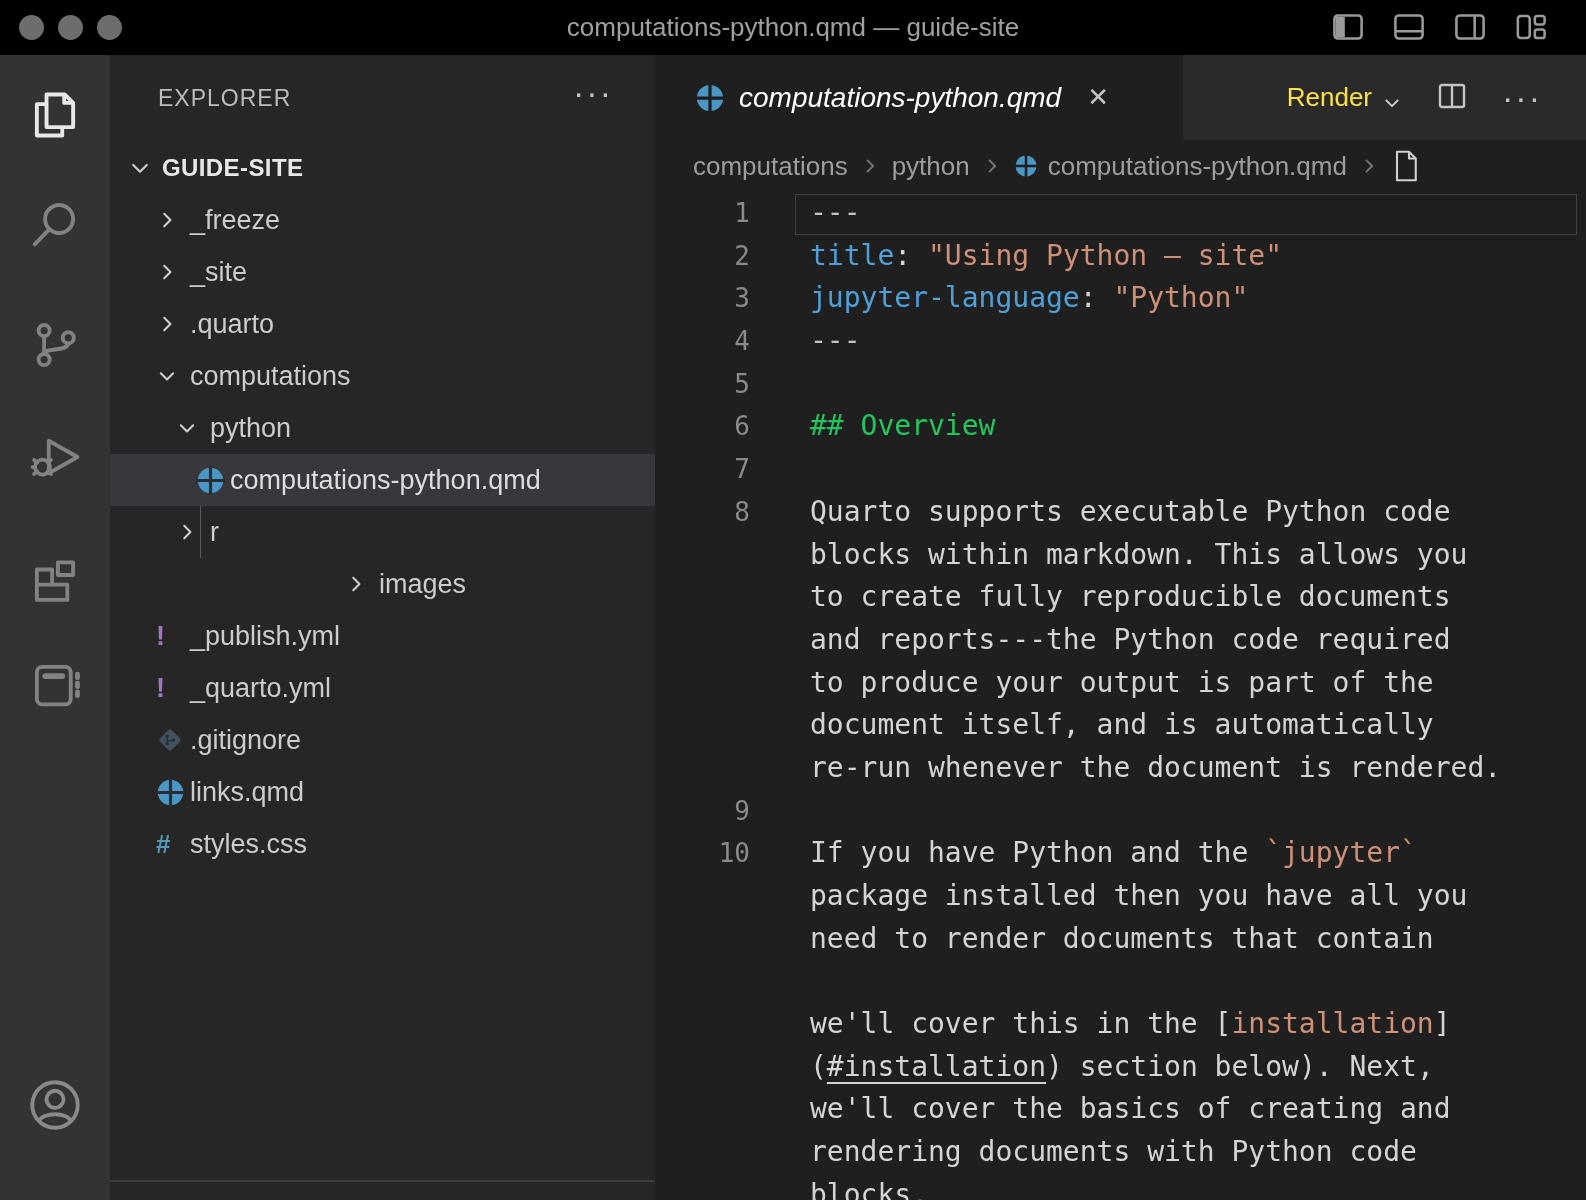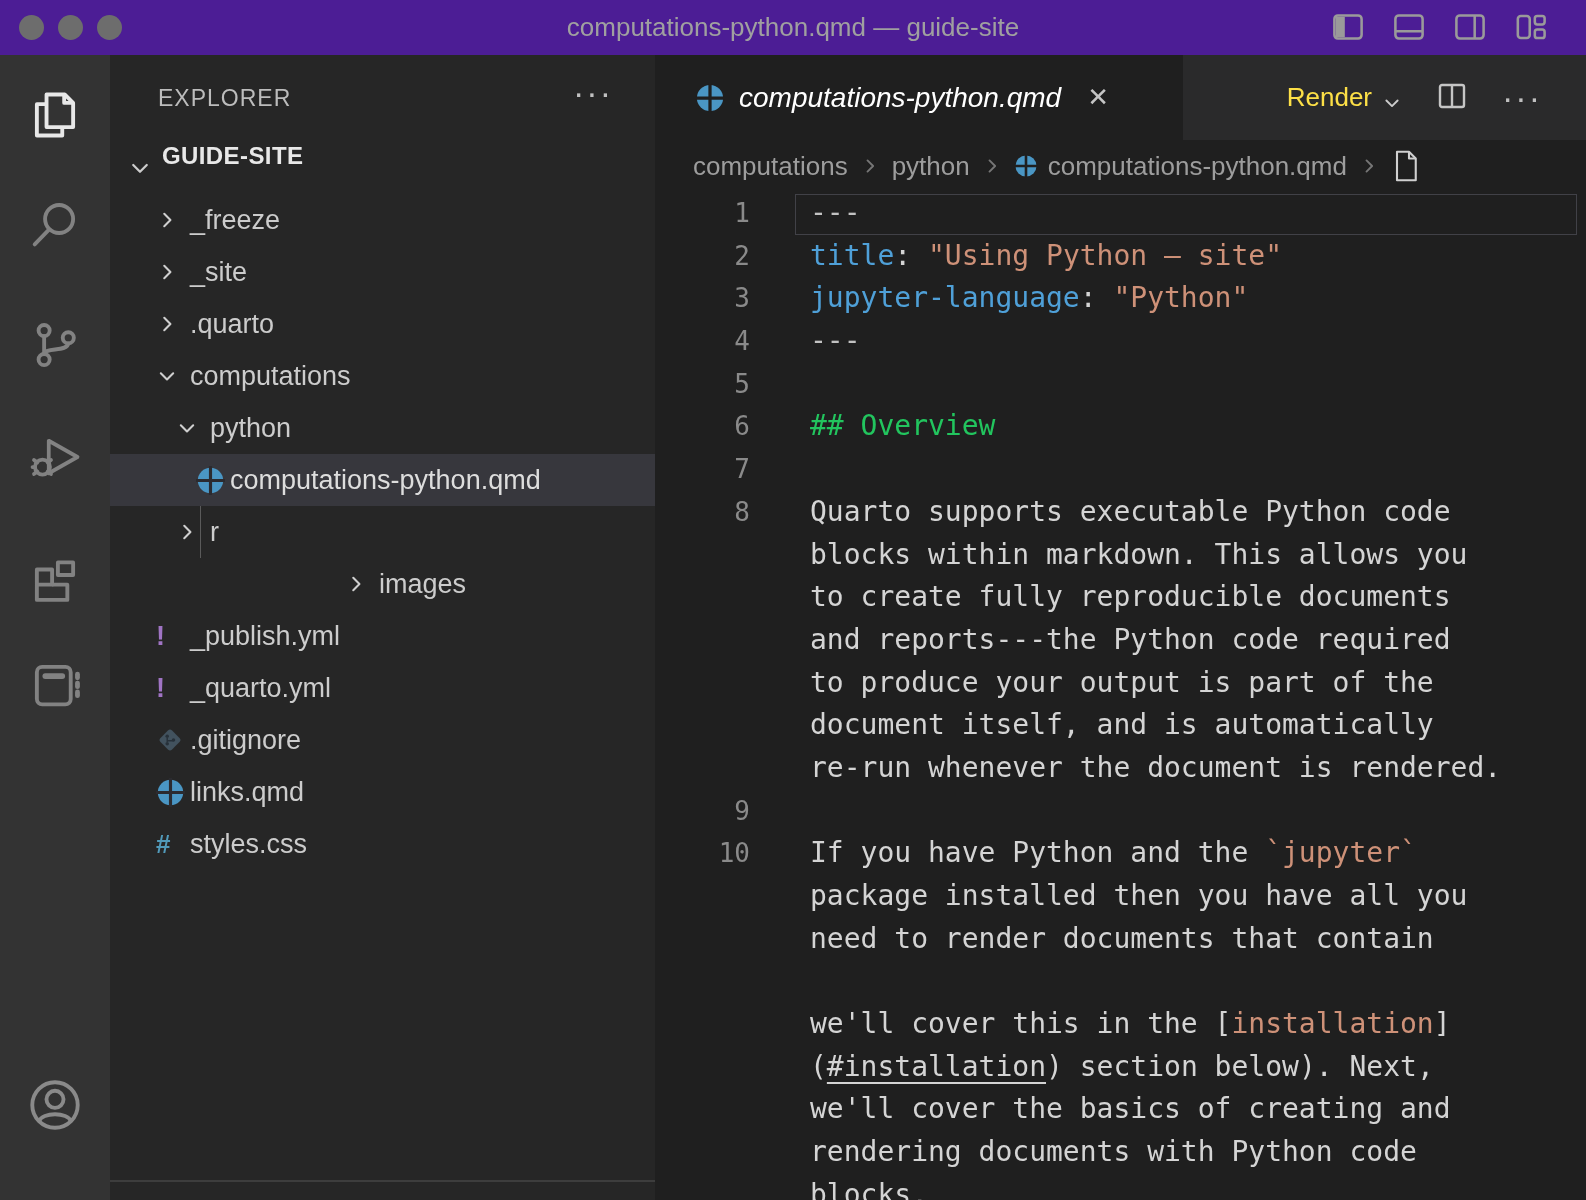--- a/index.html
+++ b/index.html
@@ -2,37 +2,37 @@
 <html><head>
 <meta charset="utf-8">
 <style>
   html,body{margin:0;padding:0;}
   body{
     width:1586px;height:1200px;position:relative;overflow:hidden;
     background:#1f1f1f;font-family:"Liberation Sans", sans-serif;
     -webkit-font-smoothing:antialiased;
   }
   
-  .titlebar{position:absolute;left:0;top:0;width:1586px;height:55px;background:#4c1d95;}
+  .titlebar{position:absolute;left:0;top:0;width:1586px;height:55px;background:#000000;}
   .traffic{position:absolute;left:19px;top:15px;display:flex;gap:14px;}
   .tl{width:25px;height:25px;border-radius:50%;background:#6d6d6d;}
   .win-title{position:absolute;left:0;right:0;top:0;height:55px;display:flex;align-items:center;justify-content:center;
     color:#a0a0a0;font-size:26px;font-weight:500;}
   .win-controls{position:absolute;right:38px;top:10px;display:flex;gap:27px;align-items:center;}
   .win-controls svg{display:block;}
   
   .activitybar{position:absolute;left:0;top:55px;width:110px;height:1145px;background:#333333;}
   .ab-item{width:110px;height:110px;display:flex;align-items:center;justify-content:center;position:absolute;left:0;}
   .ab-item svg{display:block;}
   
   .sidebar{position:absolute;left:110px;top:55px;width:545px;height:1145px;background:#262626;overflow:hidden;}
   .sb-header{position:absolute;left:0;top:0;width:545px;height:87px;}
   .sb-header .ttl{position:absolute;left:48px;top:30px;font-size:23px;letter-spacing:1px;color:#bcbcbc;}
   .sb-header .more{position:absolute;right:42px;top:18px;font-size:34px;color:#c0c0c0;letter-spacing:2px;}
-  .sb-root{position:absolute;left:0;top:87px;width:545px;height:52px;display:flex;}
+  .sb-root{position:absolute;left:0;top:87px;width:545px;height:52px;display:flex;align-items:center;}
   .sb-root .tw{width:34px;margin-left:18px;display:flex;align-items:center;}
   .sb-root .lbl{font-size:24px;font-weight:bold;color:#e8e8e8;letter-spacing:.4px;}
   .tree{position:absolute;left:0;top:139px;width:545px;}
   .trow{height:52px;display:flex;align-items:center;box-sizing:border-box;}
   .trow.sel{background:#37373d;}
   .tslot{width:34px;flex:0 0 34px;display:flex;align-items:center;justify-content:flex-start;}
   .tlabel{font-size:27px;color:#cccccc;white-space:nowrap;}
   .trow.sel .tlabel{color:#dddddd;}
   .ic-yaml{color:#a074c4;font-weight:bold;font-size:27px;line-height:1;}
   .ic-css{color:#519aba;font-weight:bold;font-size:26px;line-height:1;}

